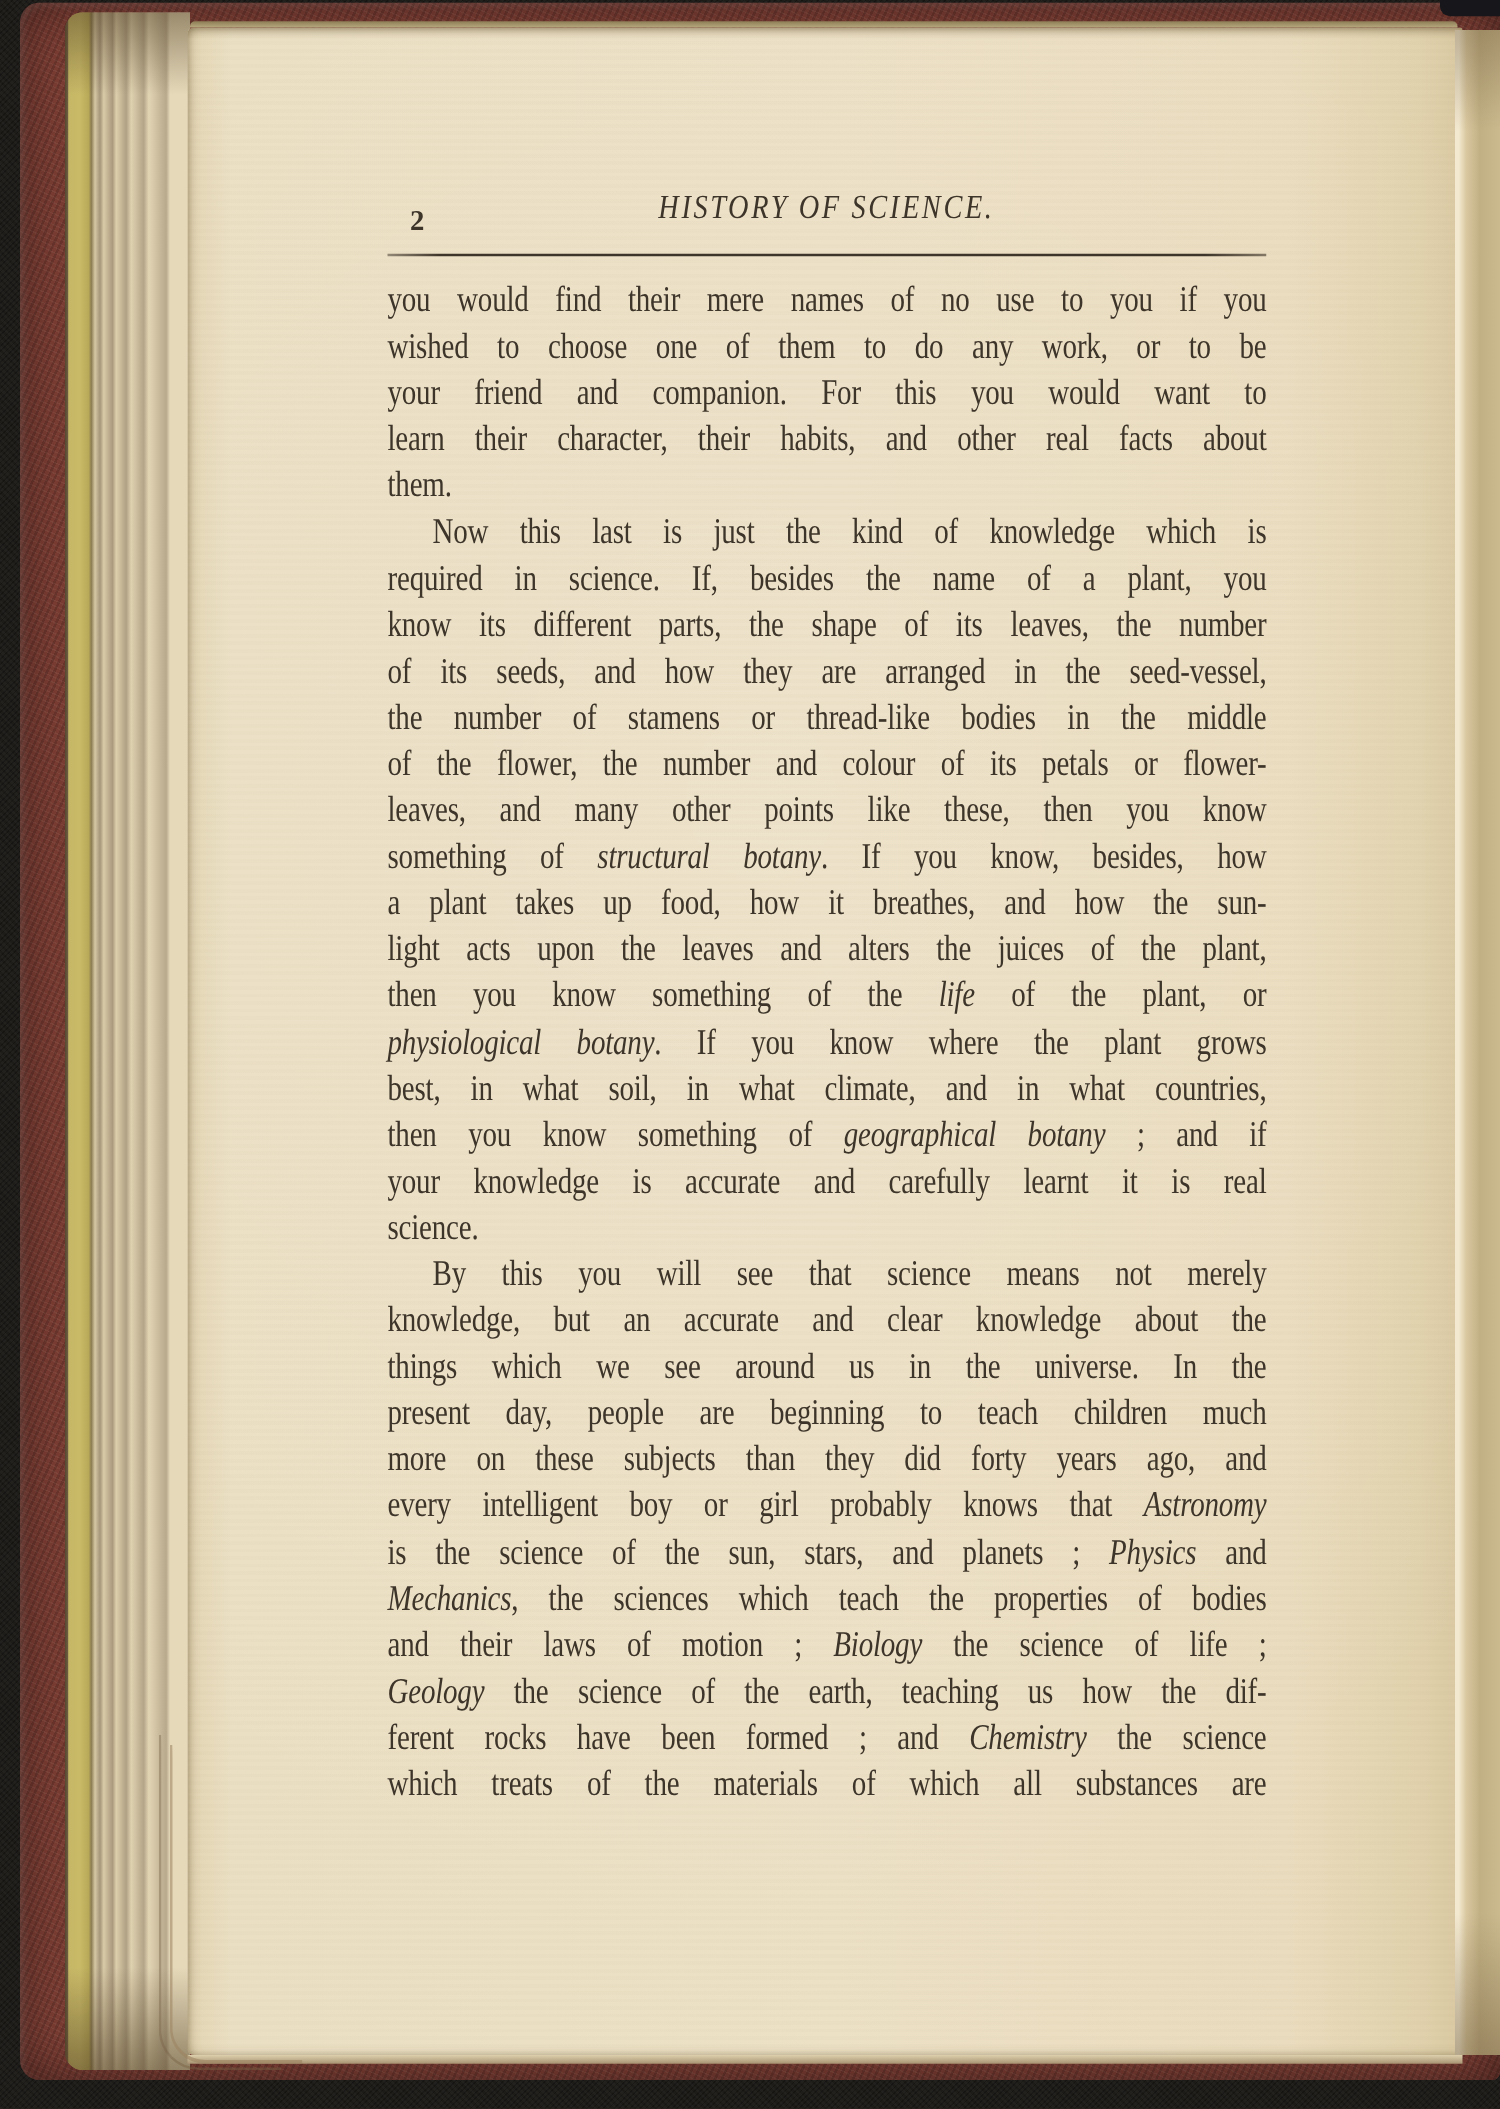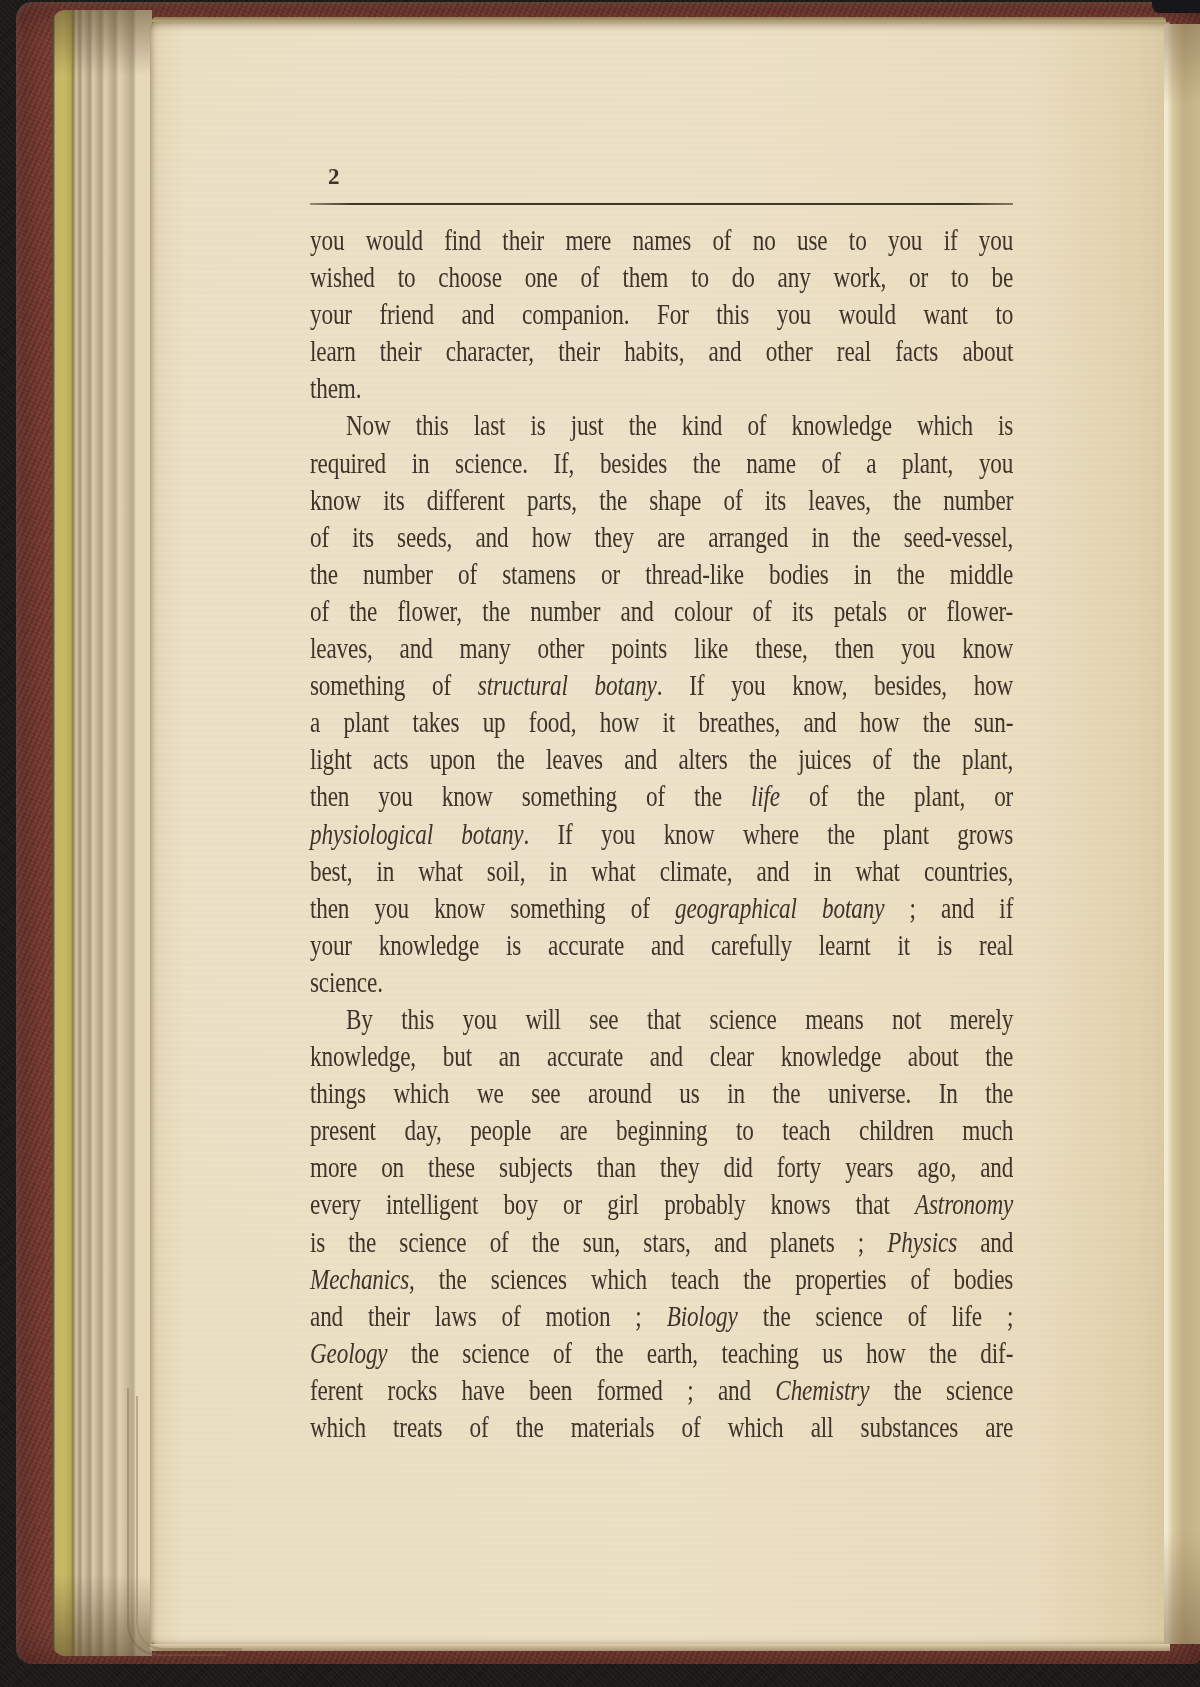--- a/index.html
+++ b/index.html
@@ -117,20 +117,21 @@
 
 <div class="photo">
   <div class="cover"></div>
   <div class="notch"></div>
   <div class="edges-left"></div>
   <div class="gutter"></div>
 
   <div class="page">
     <div class="header">
       <span class="pagenum">2</span>
+      <span class="running-title-wrap"><span class="running-title">HISTORY OF SCIENCE.</span></span>
     </div>
     <div class="rule"></div>
     <div class="textbody">
         <div class="line"><span>you would find their mere names of no use to you if you</span></div>
         <div class="line"><span>wished to choose one of them to do any work, or to be</span></div>
         <div class="line"><span>your friend and companion. For this you would want to</span></div>
         <div class="line"><span>learn their character, their habits, and other real facts about</span></div>
         <div class="line last"><span>them.</span></div>
         <div class="line indent"><span>Now this last is just the kind of knowledge which is</span></div>
         <div class="line"><span>required in science. If, besides the name of a plant, you</span></div>

